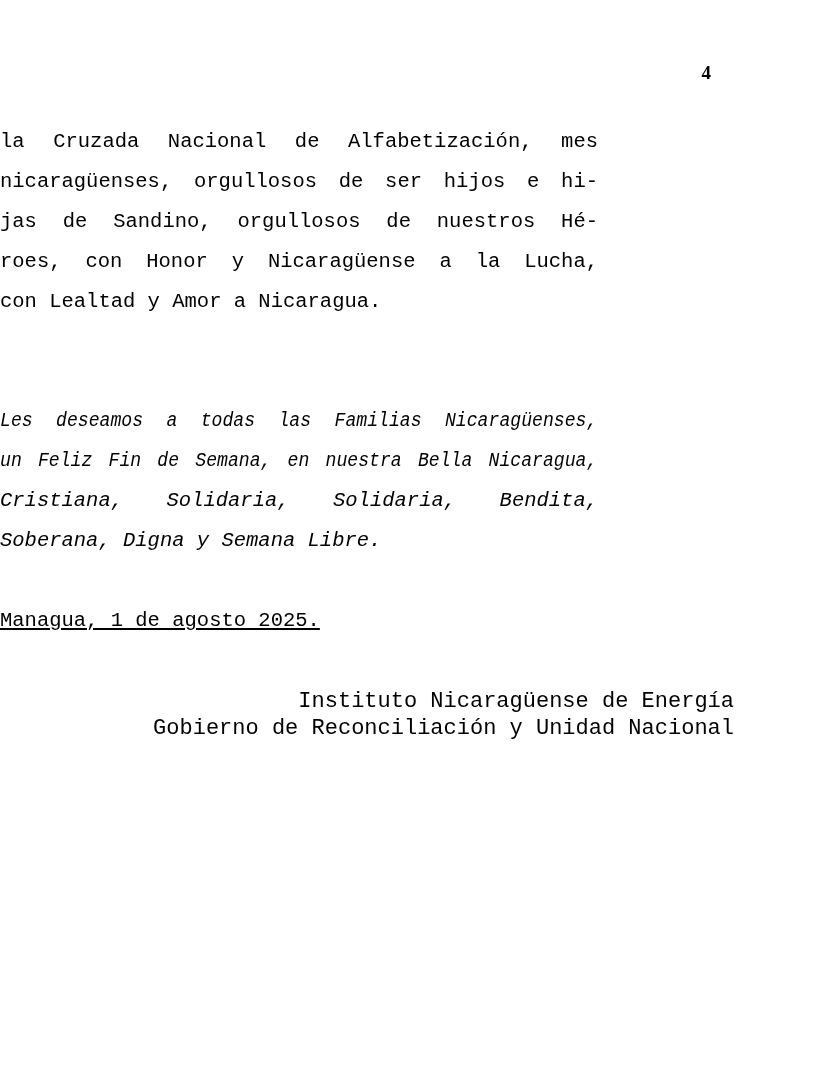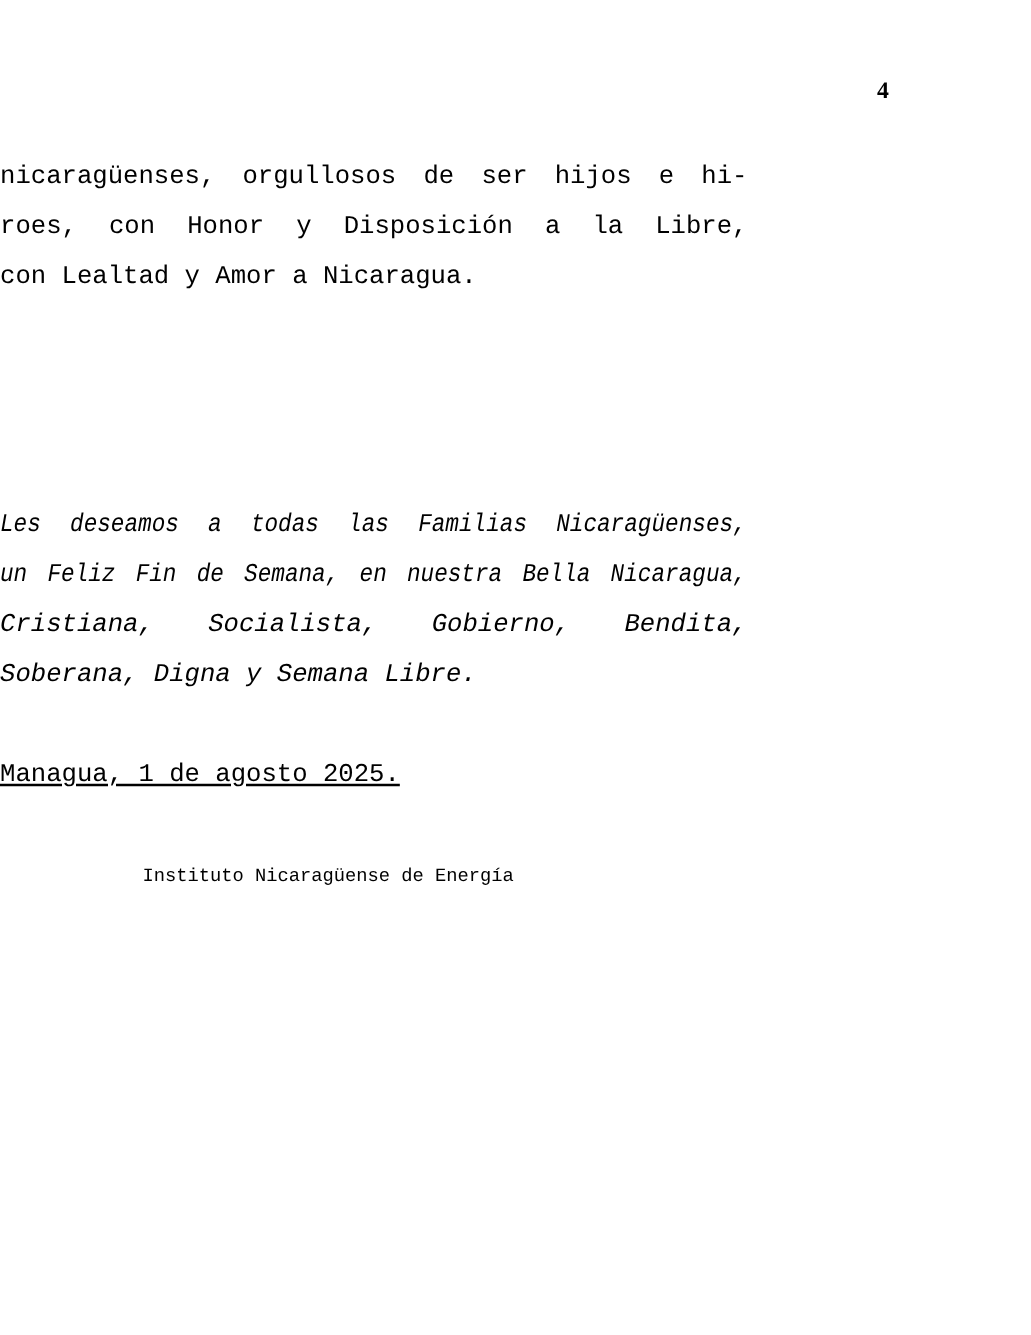--- a/index.html
+++ b/index.html
@@ -79,48 +79,51 @@
 
   #signature {
     position: absolute;
     left: 114px;
     top: 688px;
     width: 620px;
   }
 
   .sig-line {
     display: block;
-    font-size: 15px;
+    font-size: 22px;
     line-height: 27px;
     white-space: pre;
-    text-align: left;
+    text-align: right;
     font-family: Liberation Mono, monospace;
   }
 </style>
 </head>
 <body>
 
 <div class="page">
 
   <div class="page-number">4</div>
 
   <div class="textblock para" id="para-body">
+    <span class="line">la Cruzada Nacional de Alfabetización, mes</span>
     <span class="line">nicaragüenses, orgullosos de ser hijos e hi-</span>
-    <span class="line">roes, con Honor y Disposición a la Libre,</span>
+    <span class="line">jas de Sandino, orgullosos de nuestros Hé-</span>
+    <span class="line">roes, con Honor y Nicaragüense a la Lucha,</span>
     <span class="line flush">con Lealtad y Amor a Nicaragua.</span>
   </div>
 
   <div class="textblock para" id="para-wishes">
     <span class="line condensed">Les deseamos a todas las Familias Nicaragüenses,</span>
     <span class="line condensed">un Feliz Fin de Semana, en nuestra Bella Nicaragua,</span>
-    <span class="line">Cristiana, Socialista, Gobierno, Bendita,</span>
+    <span class="line">Cristiana, Solidaria, Solidaria, Bendita,</span>
     <span class="line flush">Soberana, Digna y Semana Libre.</span>
   </div>
 
   <div class="textblock para" id="para-date">
     <span class="line flush">Managua, 1 de agosto 2025.</span>
   </div>
 
   <div id="signature">
     <span class="sig-line">Instituto Nicaragüense de Energía</span>
+    <span class="sig-line">Gobierno de Reconciliación y Unidad Nacional</span>
   </div>
 
 </div>
 
 </body></html>

